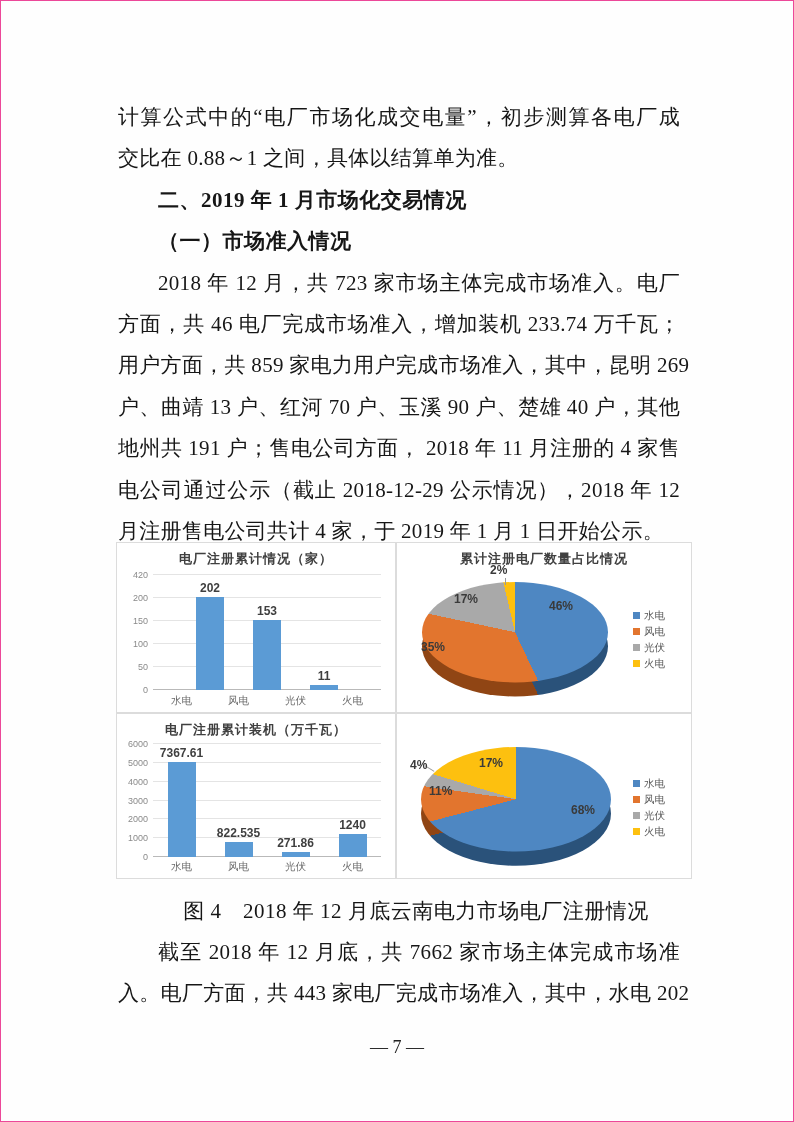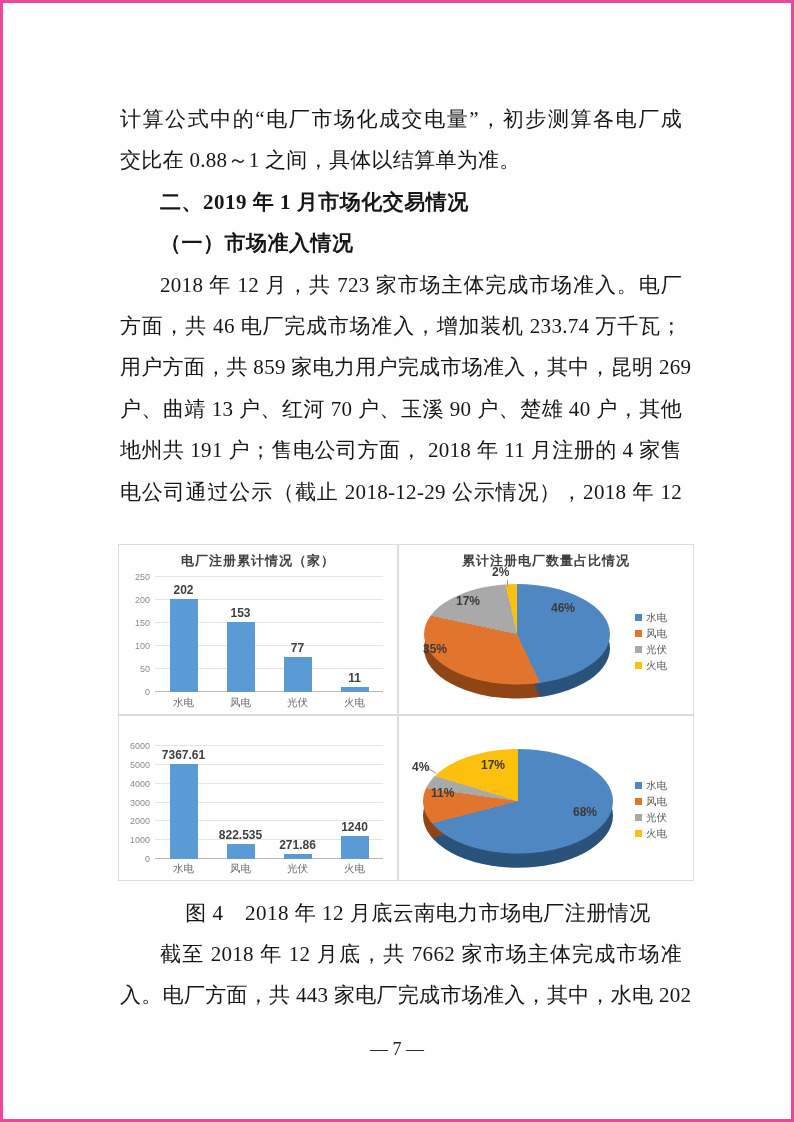--- a/index.html
+++ b/index.html
@@ -1,18 +1,18 @@
 <!DOCTYPE html>
 <html><head>
 <meta charset="utf-8">
 <style>
   html,body{margin:0;padding:0;background:#ffffff;}
   .page{
     position:relative; width:794px; height:1122px; box-sizing:border-box;
-    background:#fefefe; border:3px solid #ec4899; overflow:hidden;
+    background:#fefefe; border:1px solid #ec4899; overflow:hidden;
     font-family:"Liberation Serif","DejaVu Serif",serif; color:#161616;
   }
   
   .bodytext{position:absolute; left:117px; top:96px; width:562px;}
   .bodytext2{position:absolute; left:117px; top:931px; width:562px;}
   .bt-line{
     font-size:21px; line-height:41.4px; height:41.4px; white-space:nowrap;
     letter-spacing:0.3px;
   }
   .bt-line.full{
@@ -86,51 +86,48 @@
     <div class="bt-line full">计算公式中的“电厂市场化成交电量”，初步测算各电厂成</div>
     <div class="bt-line">交比在 0.88～1 之间，具体以结算单为准。</div>
     <div class="bt-line heading indent">二、2019 年 1 月市场化交易情况</div>
     <div class="bt-line heading indent">（一）市场准入情况</div>
     <div class="bt-line full indent">2018 年 12 月，共 723 家市场主体完成市场准入。电厂</div>
     <div class="bt-line full">方面，共 46 电厂完成市场准入，增加装机 233.74 万千瓦；</div>
     <div class="bt-line full">用户方面，共 859 家电力用户完成市场准入，其中，昆明 269</div>
     <div class="bt-line full">户、曲靖 13 户、红河 70 户、玉溪 90 户、楚雄 40 户，其他</div>
     <div class="bt-line full">地州共 191 户；售电公司方面， 2018 年 11 月注册的 4 家售</div>
     <div class="bt-line full">电公司通过公示（截止 2018-12-29 公示情况），2018 年 12</div>
+    <div class="bt-line">月注册售电公司共计 4 家，于 2019 年 1 月 1 日开始公示。</div>
   </div>
 
   <div class="charts">
 
     <section class="panel tl">
       <h3 class="ctitle">电厂注册累计情况（家）</h3>
       <div class="plot">
           <div class="gridline zero" style="bottom: 0%;"></div>
           <span class="ytick" style="bottom: 0%;">0</span>
           <div class="gridline" style="bottom: 20%;"></div>
           <span class="ytick" style="bottom: 20%;">50</span>
           <div class="gridline" style="bottom: 40%;"></div>
           <span class="ytick" style="bottom: 40%;">100</span>
           <div class="gridline" style="bottom: 60%;"></div>
           <span class="ytick" style="bottom: 60%;">150</span>
           <div class="gridline" style="bottom: 80%;"></div>
           <span class="ytick" style="bottom: 80%;">200</span>
           <div class="gridline" style="bottom: 100%;"></div>
-          <span class="ytick" style="bottom: 100%;">250</span>
+          <span class="ytick" style="bottom: 100%;">420</span>
           <div class="barsrow">
             <div class="barcol">
               <span class="vlabel">202</span>
               <div class="bar" style="height: 80.8%; background: rgb(91, 155, 213);"></div>
             </div>
             <div class="barcol">
               <span class="vlabel">153</span>
               <div class="bar" style="height: 61.2%; background: rgb(91, 155, 213);"></div>
-            </div>
-            <div class="barcol">
-              <span class="vlabel">77</span>
-              <div class="bar" style="height: 30.8%; background: rgb(91, 155, 213);"></div>
             </div>
             <div class="barcol">
               <span class="vlabel">11</span>
               <div class="bar" style="height: 4.4%; background: rgb(91, 155, 213);"></div>
             </div>
           </div>
         </div>
       <div class="catrow">
           <span class="cat">水电</span>
           <span class="cat">风电</span>
@@ -164,20 +161,21 @@
             <span>火电</span>
           </div>
         </div>
     <span class="plabel pl-0">46%</span>
         <span class="plabel pl-1">35%</span>
         <span class="plabel pl-2">17%</span>
         <span class="plabel pl-3">2%</span>
       </section>
 
     <section class="panel bl">
+      <h3 class="ctitle">电厂注册累计装机（万千瓦）</h3>
       <div class="plot">
           <div class="gridline zero" style="bottom: 0%;"></div>
           <span class="ytick" style="bottom: 0%;">0</span>
           <div class="gridline" style="bottom: 16.6667%;"></div>
           <span class="ytick" style="bottom: 16.6667%;">1000</span>
           <div class="gridline" style="bottom: 33.3333%;"></div>
           <span class="ytick" style="bottom: 33.3333%;">2000</span>
           <div class="gridline" style="bottom: 50%;"></div>
           <span class="ytick" style="bottom: 50%;">3000</span>
           <div class="gridline" style="bottom: 66.6667%;"></div>

